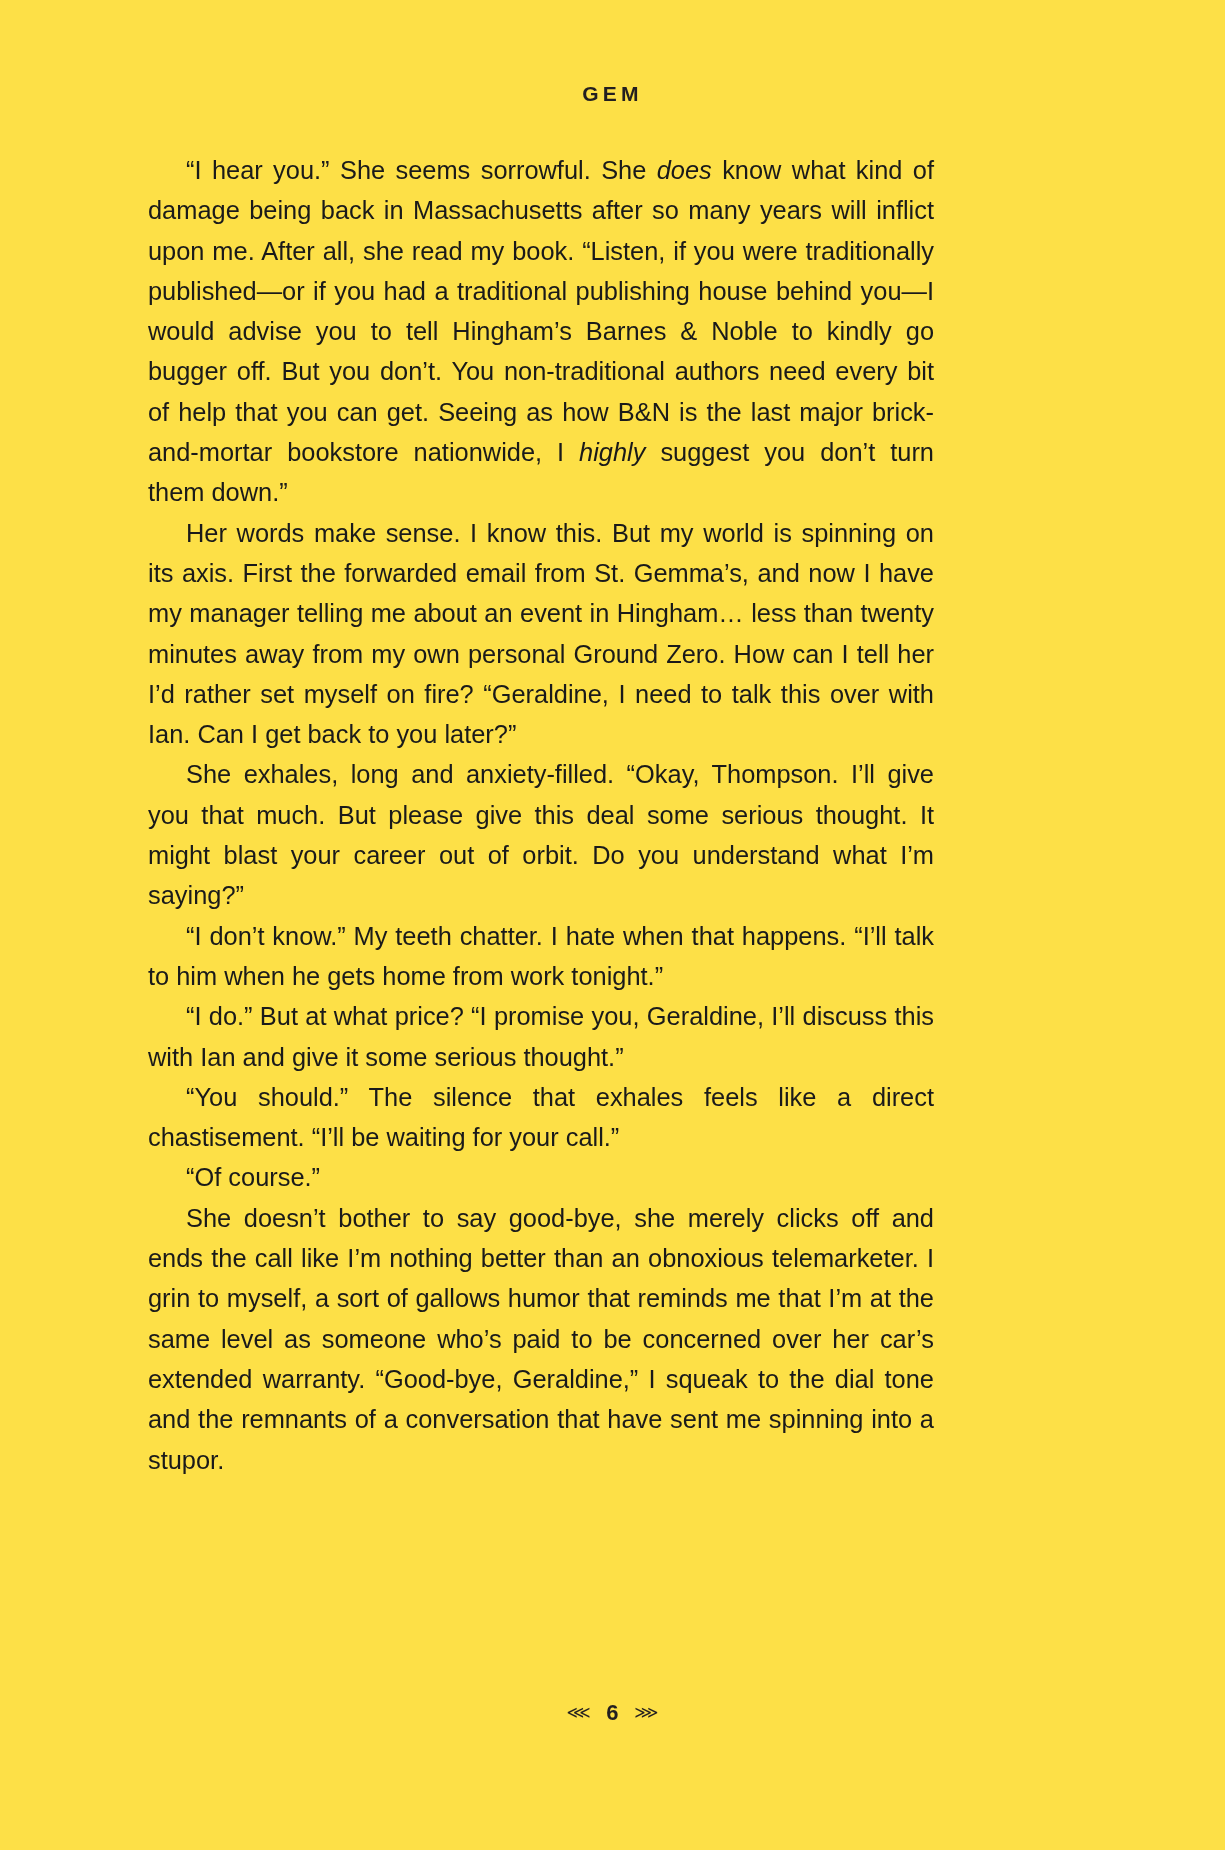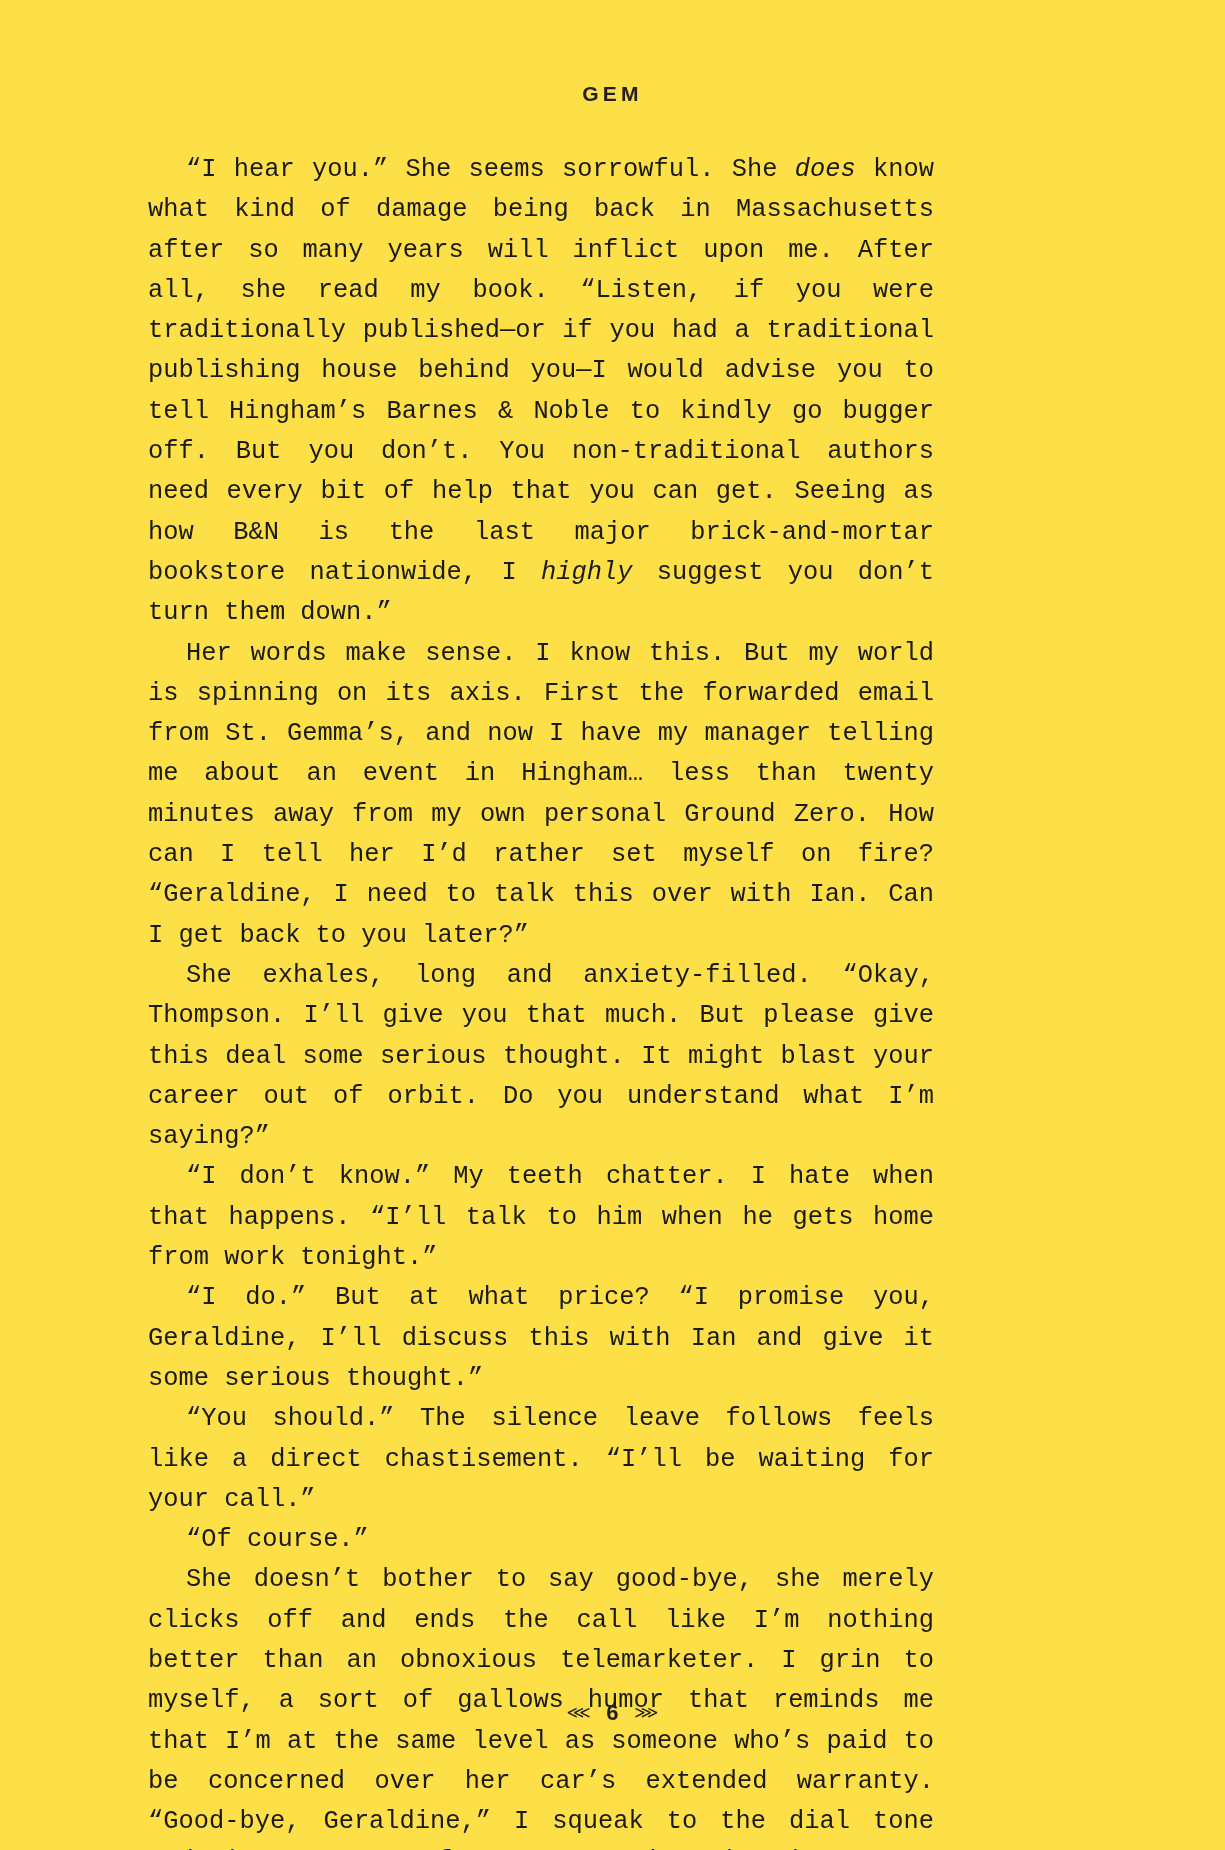--- a/index.html
+++ b/index.html
@@ -28,21 +28,21 @@
     color: #231f20;
   }
   .body-block {
     position: absolute;
     top: 150px;
     left: 148px;
     width: 786px;
   }
   .body-block p {
     margin: 0;
-    font-family: Liberation Mono, monospace;
+    font-family: Liberation Sans, sans-serif;
     font-size: 25.4px;
     line-height: 40.3px;
     color: #1a1a1a;
     text-align: justify;
     text-justify: inter-word;
     text-indent: 38px;
     -webkit-hyphens: none;
     hyphens: none;
   }
   .body-block p.first {
@@ -86,21 +86,21 @@
 <div class="page">
 
   <div class="running-head">GEM</div>
 
   <div class="body-block">
       <p class="first">“I hear you.” She seems sorrowful. She <em>does</em> know what kind of damage being back in Massachusetts after so many years will inflict upon me. After all, she read my book. “Listen, if you were traditionally published—or if you had a traditional publishing house behind you—I would advise you to tell Hingham’s Barnes &amp; Noble to kindly go bugger off. But you don’t. You non-traditional authors need every bit of help that you can get. Seeing as how B&amp;N is the last major brick-and-mortar bookstore nationwide, I <em>highly</em> suggest you don’t turn them down.”</p>
       <p>Her words make sense. I know this. But my world is spinning on its axis. First the forwarded email from St. Gemma’s, and now I have my manager telling me about an event in Hingham… less than twenty minutes away from my own personal Ground Zero. How can I tell her I’d rather set myself on fire? “Geraldine, I need to talk this over with Ian. Can I get back to you later?”</p>
       <p>She exhales, long and anxiety-filled. “Okay, Thompson. I’ll give you that much. But please give this deal some serious thought. It might blast your career out of orbit. Do you understand what I’m saying?”</p>
       <p>“I don’t know.” My teeth chatter. I hate when that happens. “I’ll talk to him when he gets home from work tonight.”</p>
       <p>“I do.” But at what price? “I promise you, Geraldine, I’ll discuss this with Ian and give it some serious thought.”</p>
-      <p>“You should.” The silence leave follows feels like a direct chastisement. “I’ll be waiting for your call.”</p>
+      <p>“You should.” The silence that exhales feels like a direct chastisement. “I’ll be waiting for your call.”</p>
       <p>“Of course.”</p>
       <p>She doesn’t bother to say good-bye, she merely clicks off and ends the call like I’m nothing better than an obnoxious telemarketer. I grin to myself, a sort of gallows humor that reminds me that I’m at the same level as someone who’s paid to be concerned over her car’s extended warranty. “Good-bye, Geraldine,” I squeak to the dial tone and the remnants of a conversation that have sent me spinning into a stupor.</p>
     </div>
 
   <div class="folio">
     <span class="orn left">⋘</span>
     <span class="num">6</span>
     <span class="orn right">⋙</span>
   </div>
 

